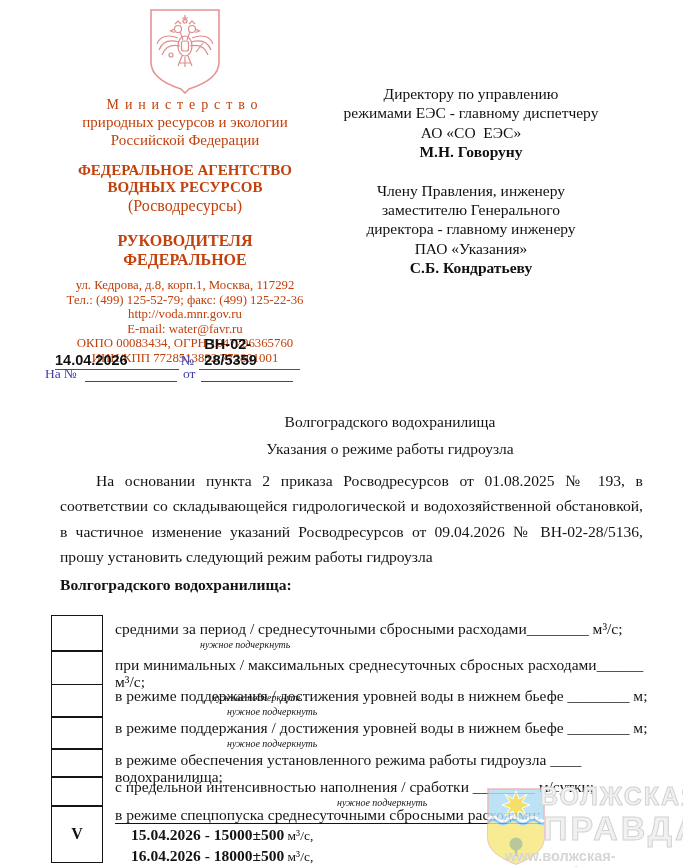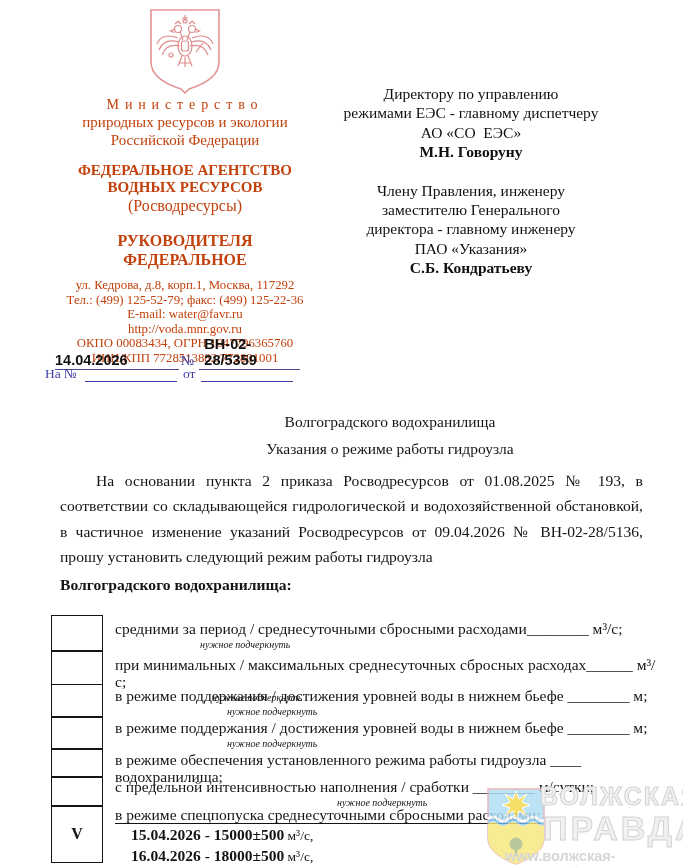--- a/index.html
+++ b/index.html
@@ -109,22 +109,22 @@
       <div>ВОДНЫХ РЕСУРСОВ</div>
     </div>
     <div class="rosvod">(Росводресурсы)</div>
     <div class="role">
       <div>РУКОВОДИТЕЛЯ</div>
       <div>ФЕДЕРАЛЬНОЕ</div>
     </div>
     <div class="addr">
       <div>ул. Кедрова, д.8, корп.1, Москва, 117292</div>
       <div>Тел.: (499) 125-52-79; факс: (499) 125-22-36</div>
+      <div>http://voda.mnr.gov.ru</div>
       <div>E-mail: water@favr.ru</div>
-      <div>http://voda.mnr.gov.ru</div>
       <div>ОКПО 00083434, ОГРН 1047796365760</div>
       <div>ИНН/КПП 7728513882/772801001</div>
     </div>
   </div>
 
   <div class="date-row">
     <span class="f-date">14.04.2026</span>
     <span class="no-sign">№</span>
     <span class="f-num">ВН-02-28/5359</span>
   </div>
@@ -164,21 +164,21 @@
   <div class="cb-box cb-4"></div>
   <div class="cb-box cb-5"></div>
   <div class="cb-box cb-6"></div>
   <div class="cb-box cb-7">V</div>
 
   <div class="opt opt-1">
     <div><span>средними за период / среднесуточными сбросными расходами</span><span>________</span><span> м³/с;</span></div>
     <div class="note n-1">нужное подчеркнуть</div>
   </div>
   <div class="opt opt-2">
-    <div><span>при минимальных / максимальных среднесуточных сбросных расходах</span><span>______</span><span> м³/с;</span></div>
+    <div><span>при минимальных / максимальных среднесуточных сбросных расходами</span><span>______</span><span> м³/с;</span></div>
     <div class="note n-2">нужное подчеркнуть</div>
   </div>
   <div class="opt opt-3">
     <div><span>в режиме поддержания / достижения уровней воды в нижнем бьефе </span><span>________</span><span> м;</span></div>
     <div class="note n-3">нужное подчеркнуть</div>
   </div>
   <div class="opt opt-4">
     <div><span>в режиме поддержания / достижения уровней воды в нижнем бьефе </span><span>________</span><span> м;</span></div>
     <div class="note n-4">нужное подчеркнуть</div>
   </div>

